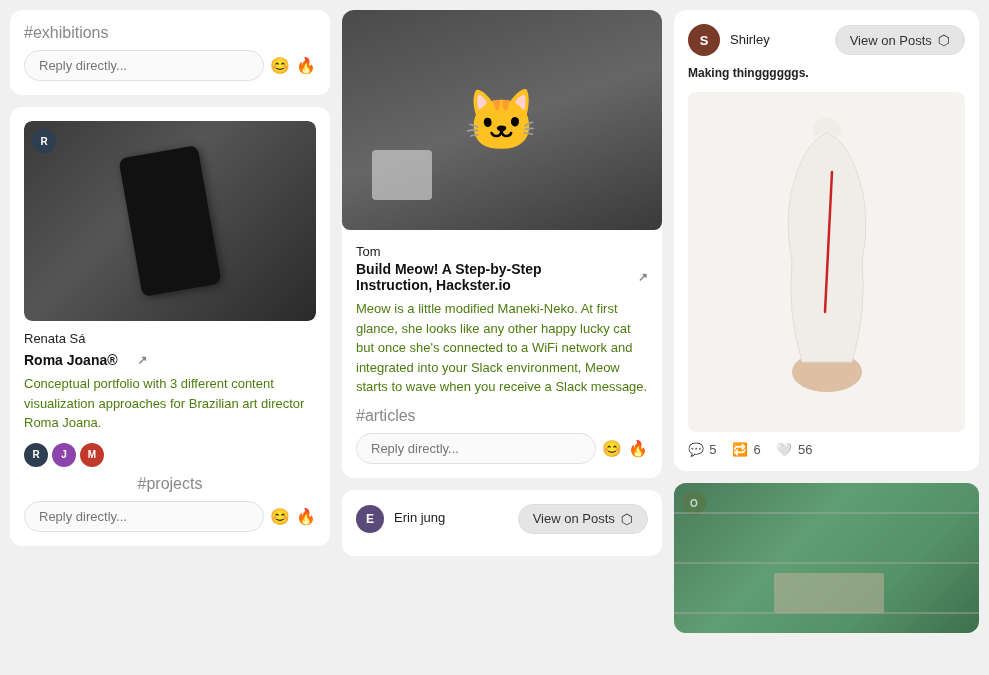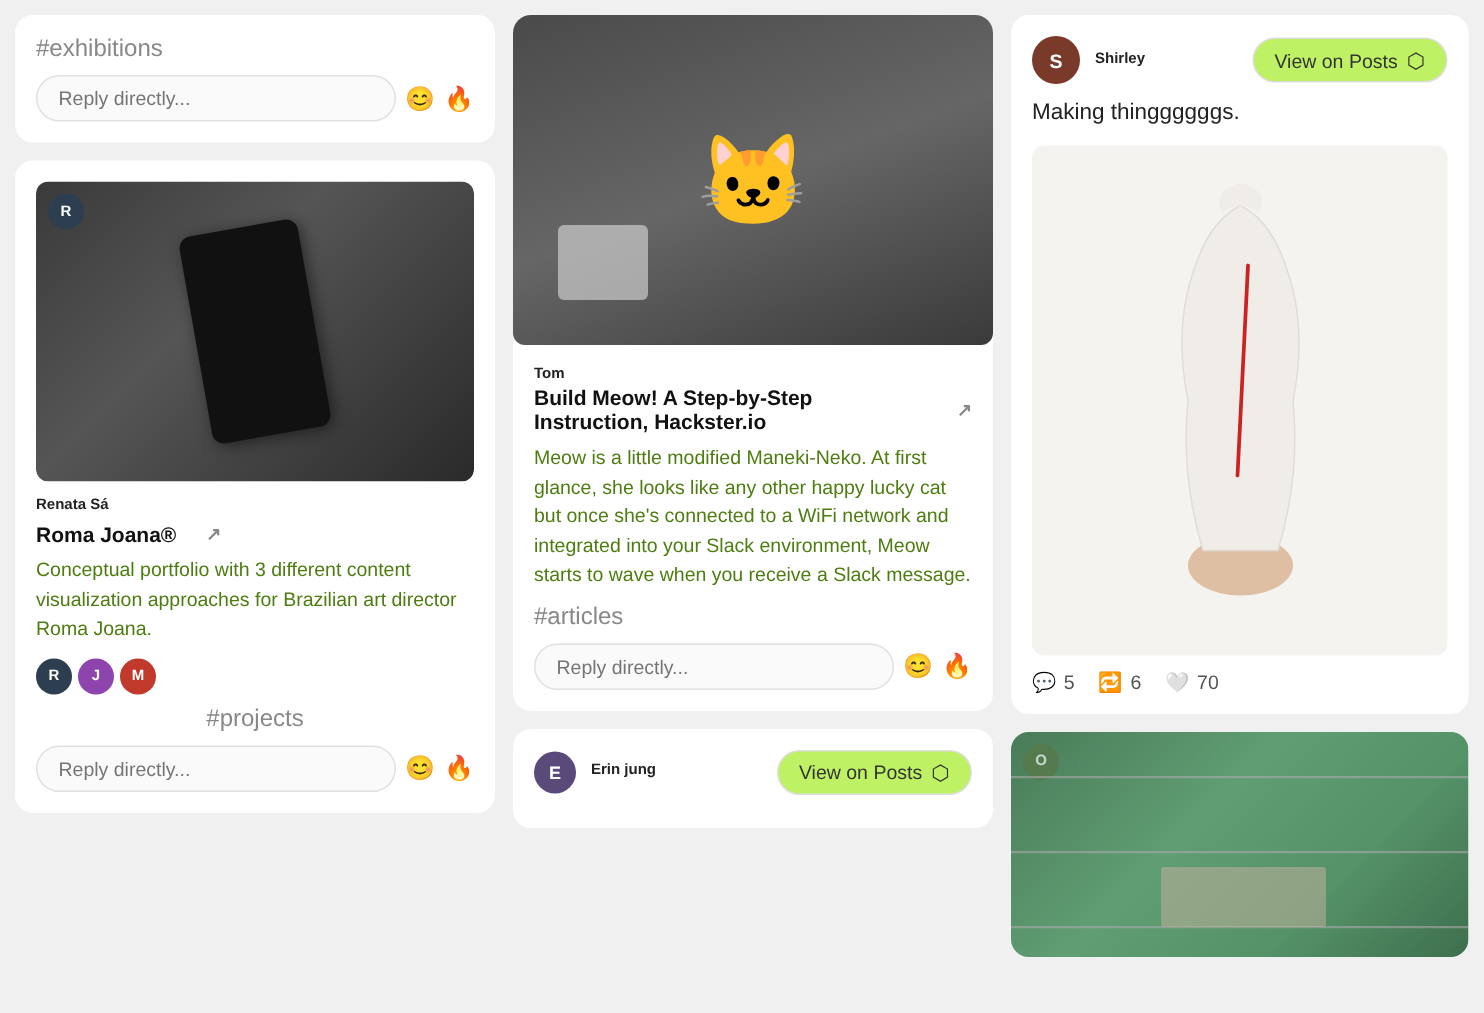--- a/index.html
+++ b/index.html
@@ -38,22 +38,22 @@
       margin-bottom: 10px;
     }
 
     .tag {
       font-size: 16px;
       color: #888;
       margin-bottom: 6px;
     }
 
     .username {
-      font-size: 10px;
-      font-weight: 700;
+      font-size: 13px;
+      font-weight: 400;
       color: #222;
       margin-bottom: 2px;
       display: flex;
       align-items: center;
       gap: 4px;
     }
 
     .post-title {
       font-size: 14px;
       font-weight: 700;
@@ -149,21 +149,21 @@
       margin-left: auto;
       display: flex;
       align-items: center;
       gap: 6px;
       border: 1.5px solid #ddd;
       border-radius: 20px;
       padding: 6px 14px;
       font-size: 13px;
       font-weight: 500;
       color: #333;
-      background: #bef264;
+      background: #e5e5e5;
       cursor: pointer;
       white-space: nowrap;
     }
 
     .stats-row {
       display: flex;
       align-items: center;
       gap: 16px;
       margin-top: 10px;
       font-size: 13px;
@@ -352,21 +352,21 @@
 
   <div class="card">
     <div class="card-header">
       <div class="avatar avatar-circle-dark" style="background:#7a3a2a; width:32px; height:32px; font-size:13px;">S</div>
       <span class="username">Shirley</span>
       <button class="view-on-posts-btn">
         <span>View on Posts</span>
         <span style="font-size:14px;">⬡</span>
       </button>
     </div>
-    <div class="post-body" style="font-size:15px; font-weight:400; color:#222; margin-bottom:10px;">Making thinggggggs.</div>
+    <div class="post-body" style="font-size:12px; font-weight:700; color:#222; margin-bottom:10px;">Making thinggggggs.</div>
 
     <div class="vase-svg-area">
       <svg width="180" height="300" viewBox="0 0 180 300">
 
         <ellipse cx="90" cy="260" rx="35" ry="20" fill="#d4a882" opacity="0.7"></ellipse>
 
         <path d="M 65 250 Q 50 200 55 150 Q 45 100 60 60 Q 70 30 90 20 Q 110 30 120 60 Q 135 100 125 150 Q 130 200 115 250 Z" fill="#f0ede8" stroke="#e0ddd8" stroke-width="1"></path>
 
         <path d="M 78 25 Q 90 15 102 25 Q 110 10 90 5 Q 70 10 78 25" fill="#f0ede8"></path>
 
@@ -378,21 +378,21 @@
       <div class="stat-item">
         <span>💬</span>
         <span>5</span>
       </div>
       <div class="stat-item">
         <span>🔁</span>
         <span>6</span>
       </div>
       <div class="stat-item">
         <span>🤍</span>
-        <span>70</span>
+        <span>56</span>
       </div>
     </div>
   </div>
 
   <div class="card-no-pad">
     <div class="img-outdoor">
       <div style="position:absolute; top:8px; left:8px;">
         <div class="avatar-sm" style="background:#5a7a4a;">O</div>
       </div>
 

